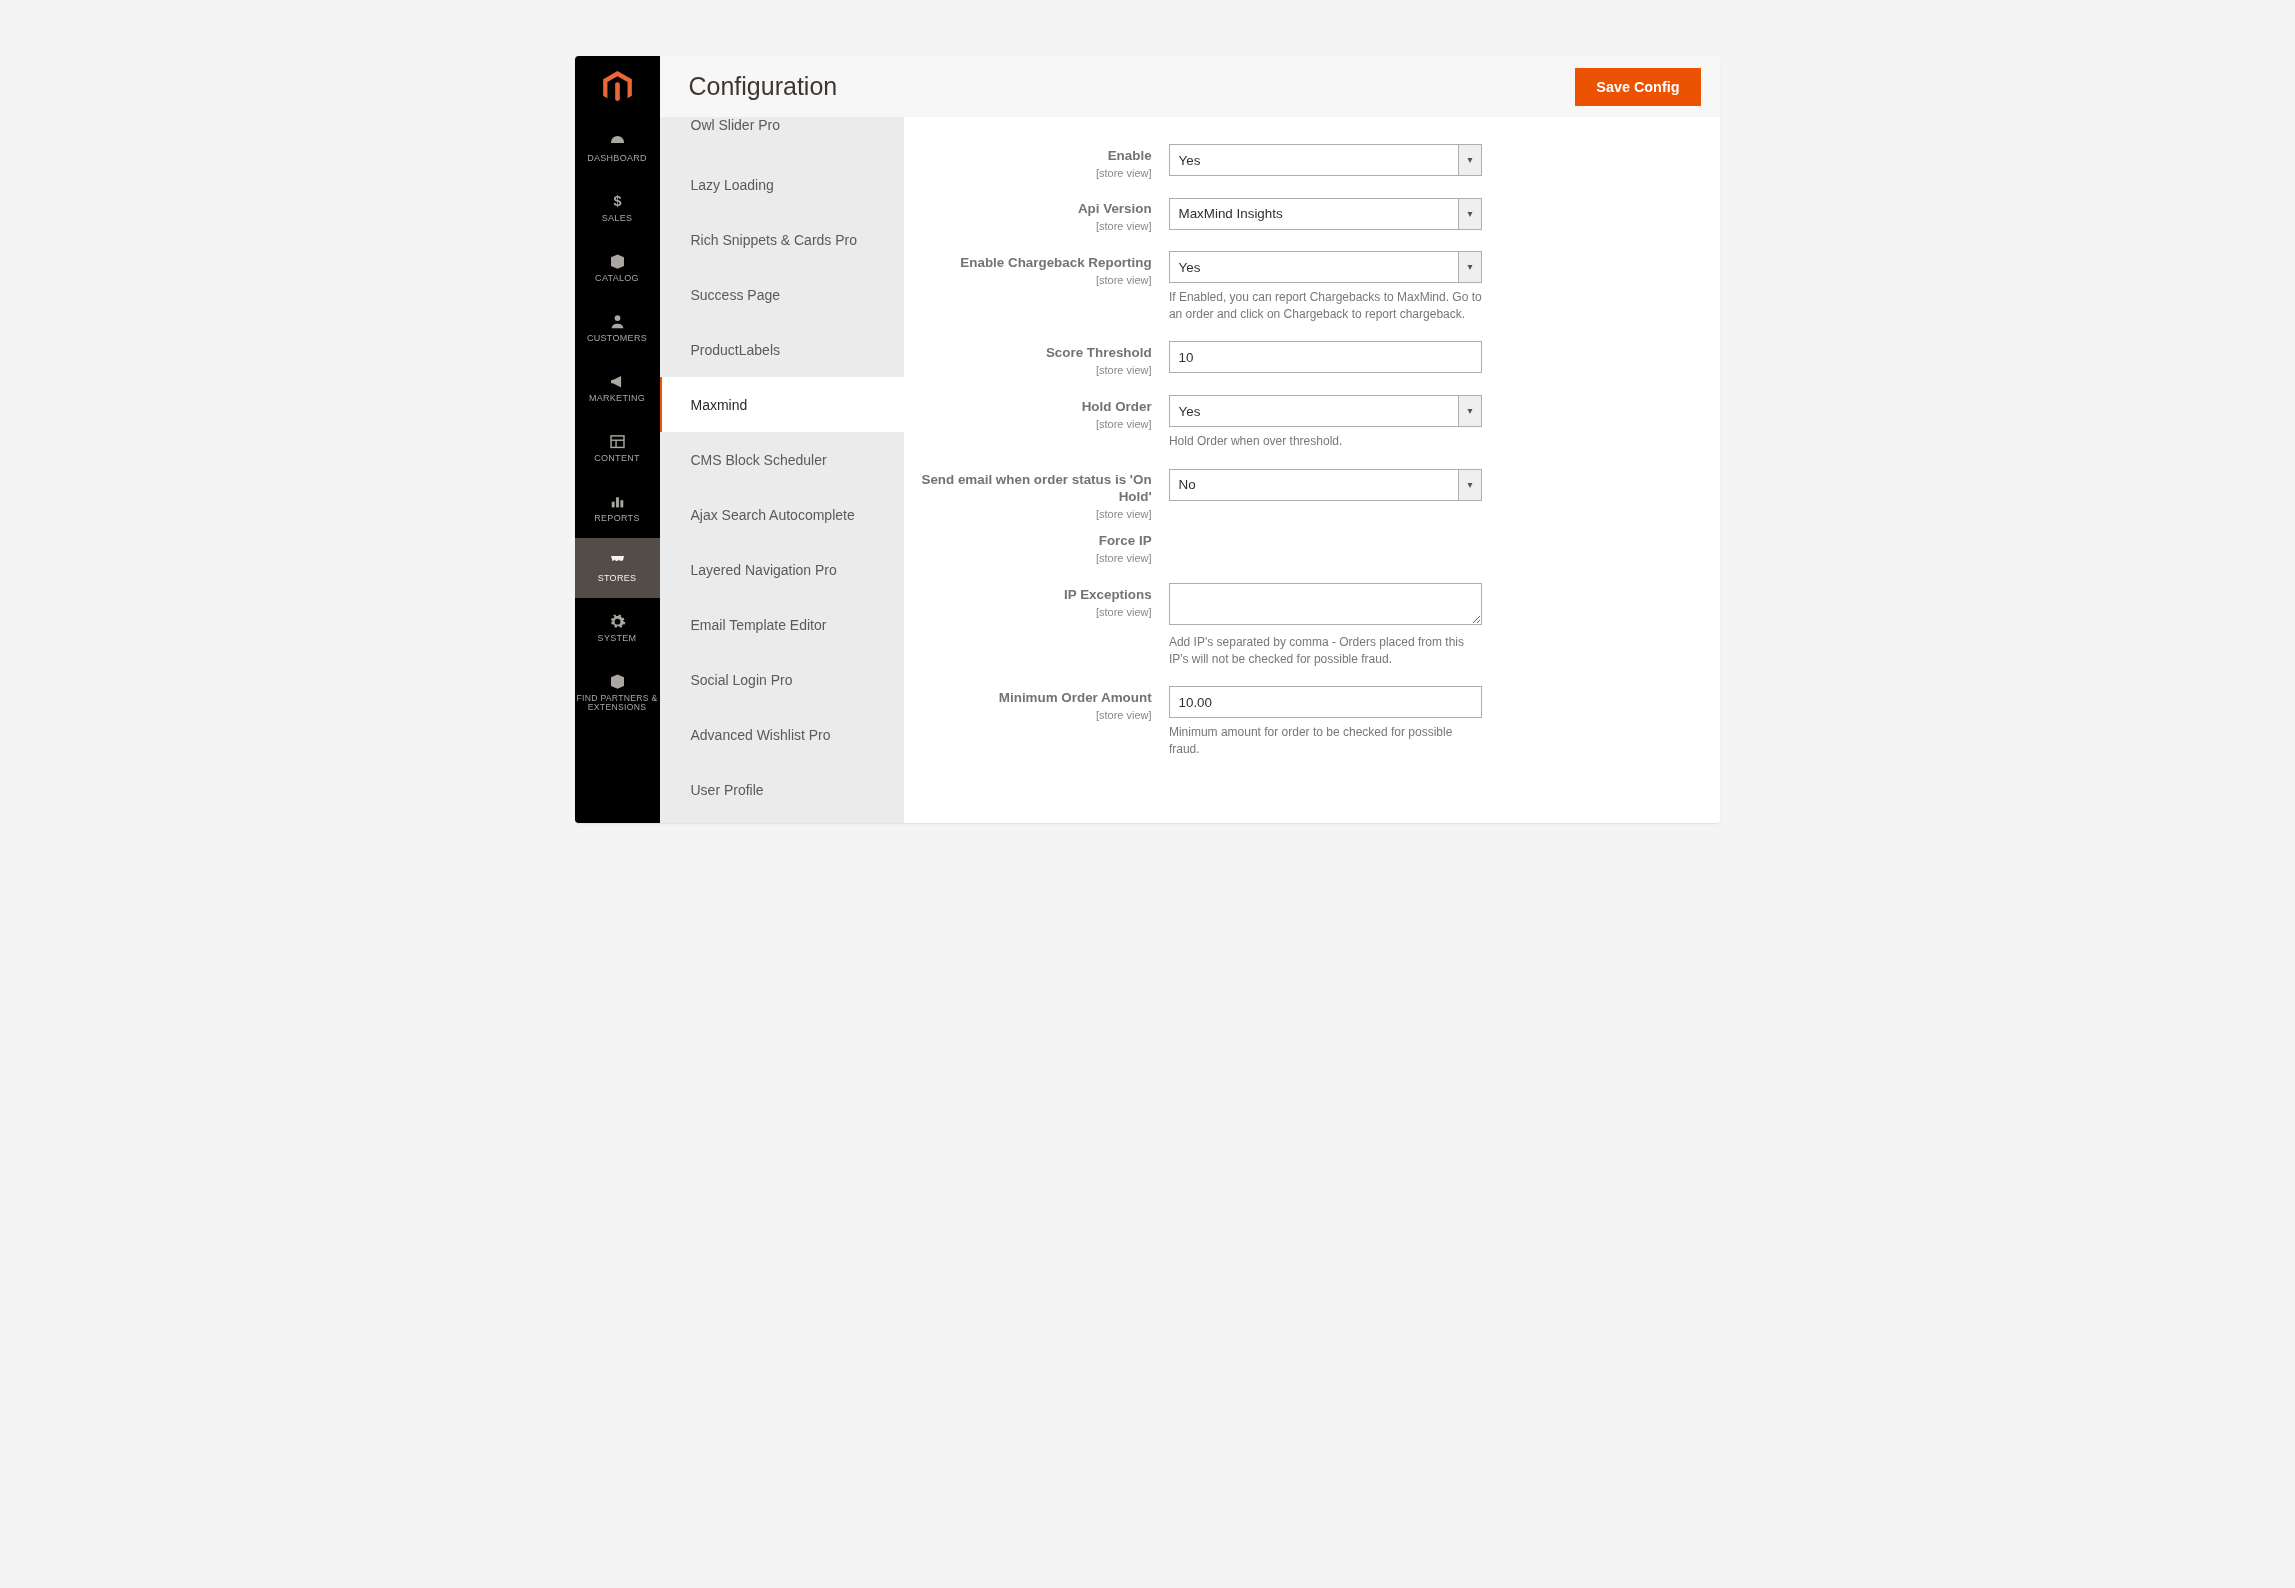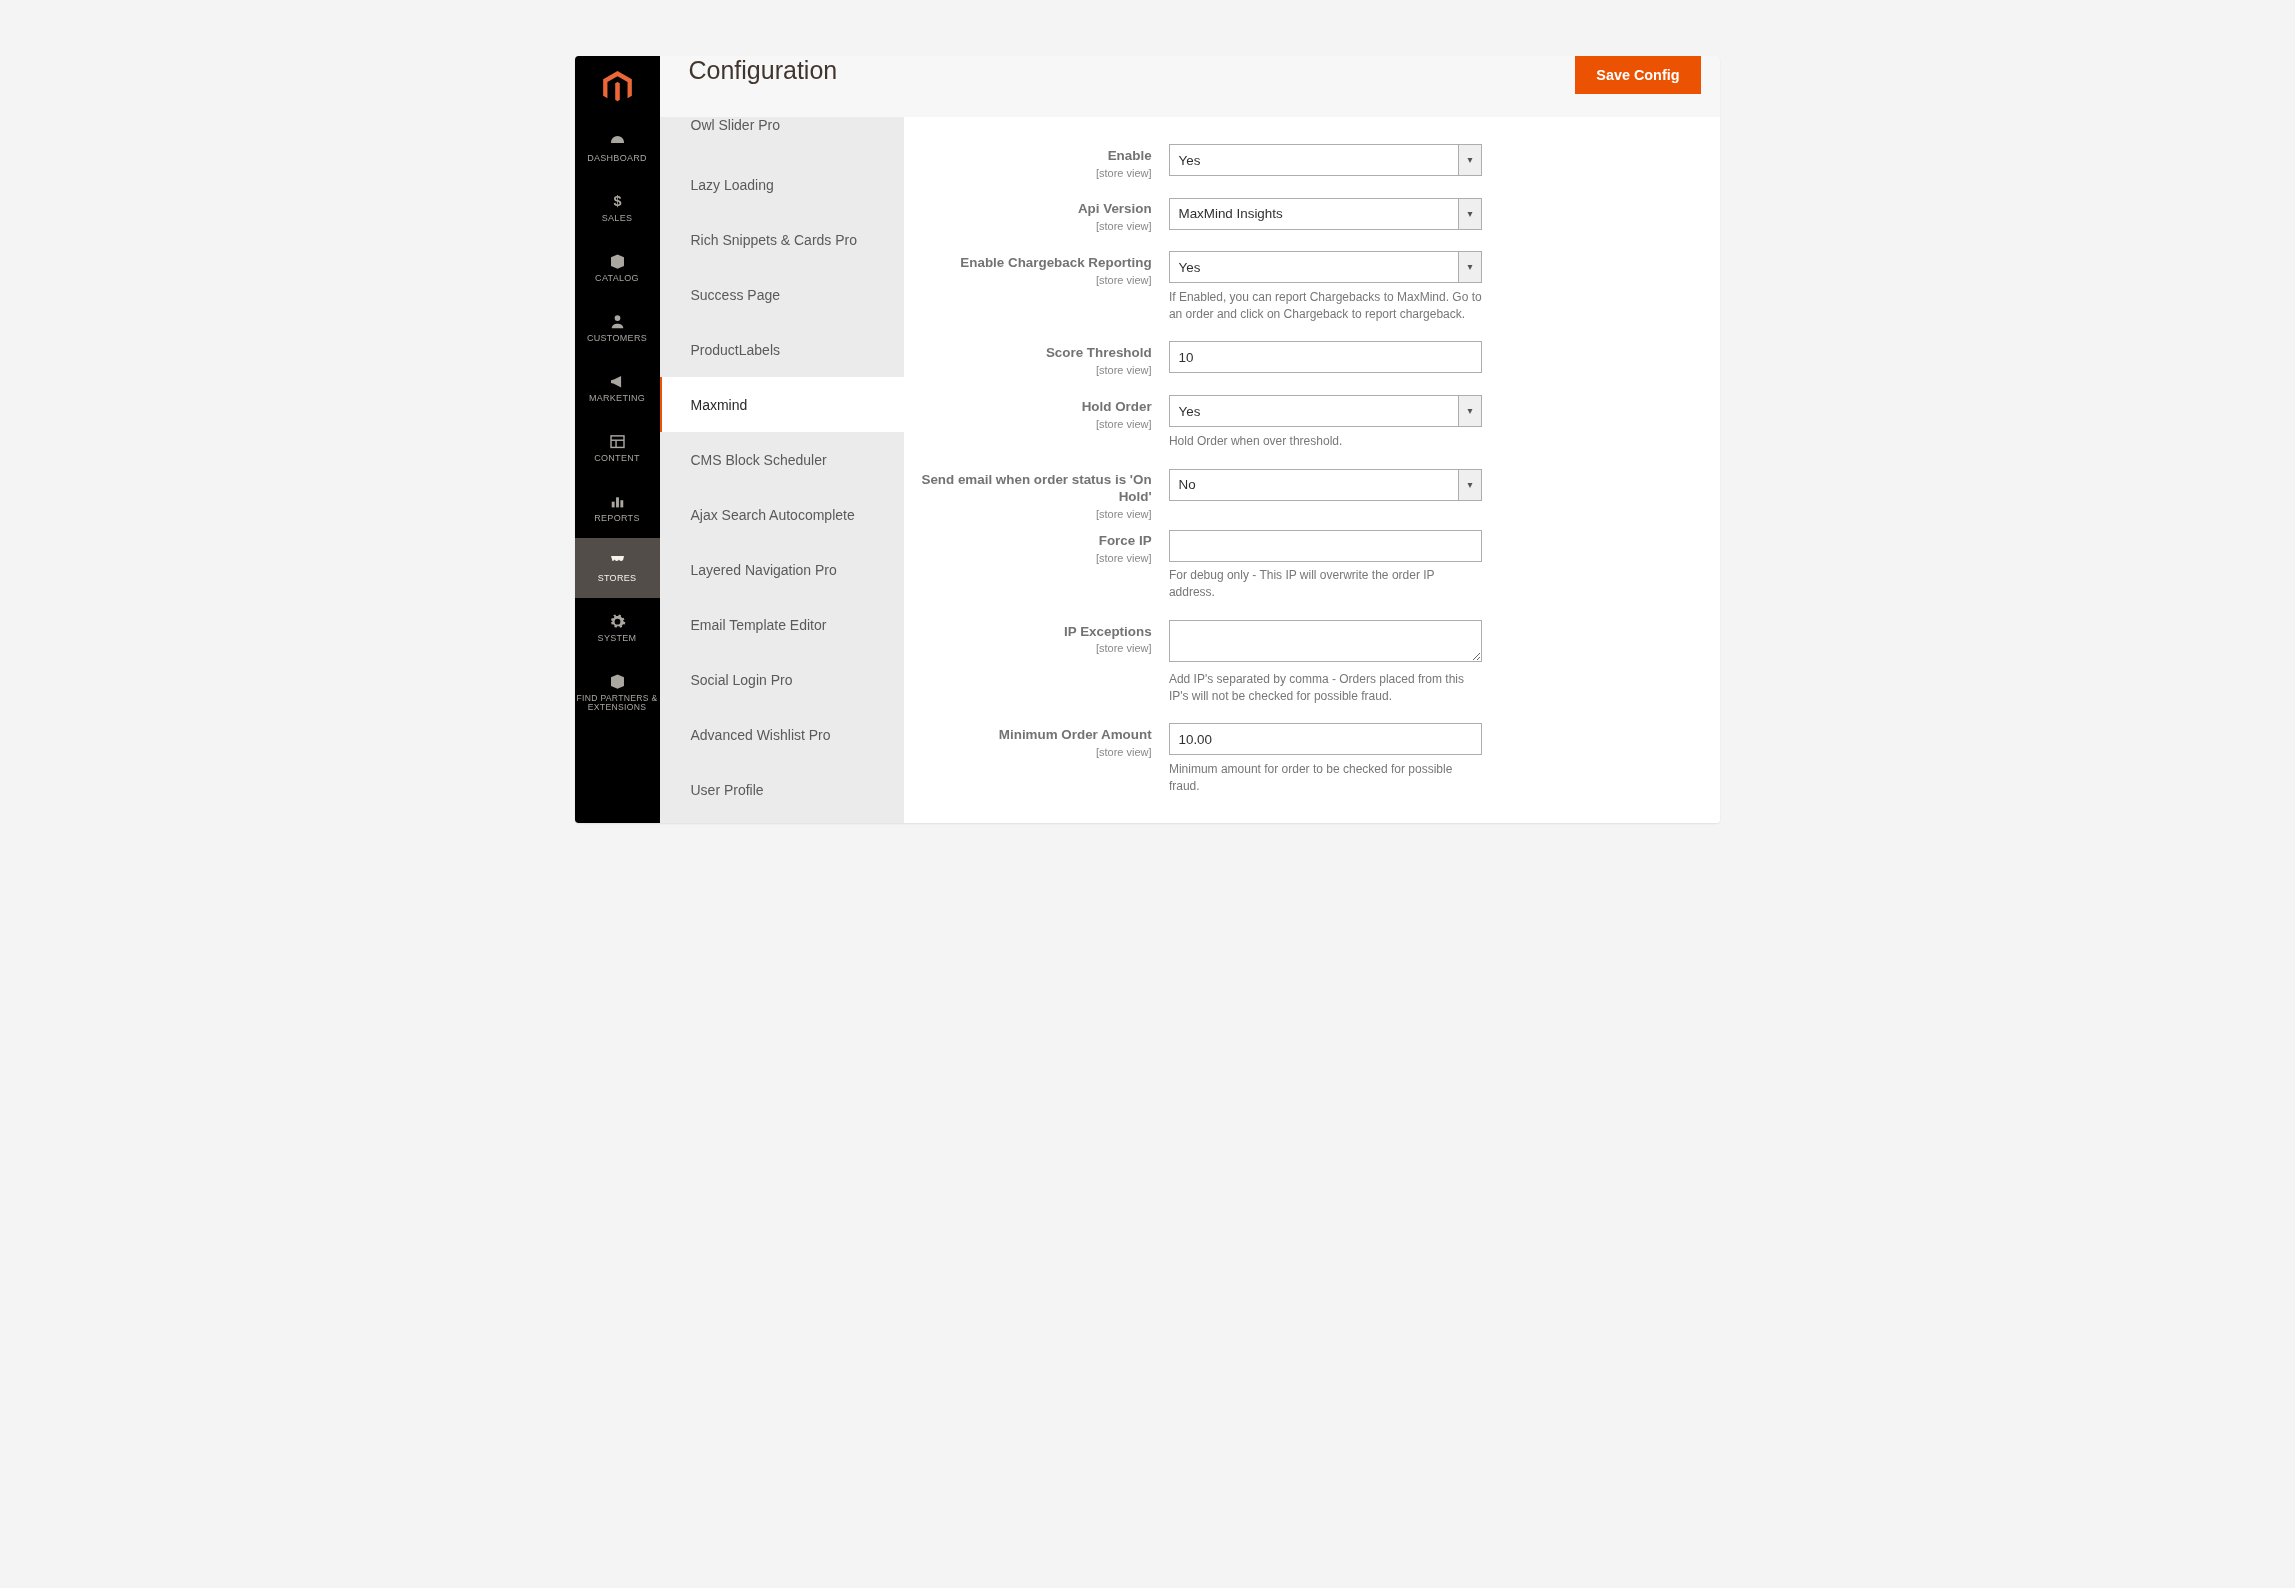--- a/index.html
+++ b/index.html
@@ -11,21 +11,21 @@
   .nav-logo{height:62px;display:flex;align-items:center;justify-content:center;}
   .nav-logo svg{width:29px;height:33px;}
   .nav-item{display:flex;flex-direction:column;align-items:center;justify-content:center;color:#aaa6a0;font-size:9px;letter-spacing:0.3px;height:60px;cursor:pointer;}
   .nav-item.active{background:#524d49;color:#f7f3eb;}
   .nav-item .ico{width:19px;height:17.3px;margin-bottom:3.8px;display:flex;align-items:center;justify-content:center;}
   .nav-item .ico svg{width:19px;height:17.3px;fill:#aaa6a0;}
   .nav-item.active .ico svg{fill:#f7f3eb;}
   .nav-item .lbl{text-align:center;line-height:1.1;}
   
   .main{flex:1;display:flex;flex-direction:column;min-width:0;}
-  .page-head{height:61px;display:flex;align-items:flex-start;justify-content:space-between;padding:0 19px 0 29px;}
+  .page-head{height:61px;display:flex;align-items:center;justify-content:space-between;padding:0 19px 0 29px;}
   .page-title{font-size:25px;color:#41362f;font-weight:400;}
   .save-btn{background:#eb5202;color:#fff;border:none;height:38px;padding:0 21px;font-size:14.4px;font-weight:600;cursor:pointer;}
   .cols{flex:1;display:flex;min-height:0;}
   
   .sec-nav{width:244px;background:#ebebeb;flex-shrink:0;overflow:hidden;}
   .sec-item{height:55px;display:flex;align-items:center;padding-left:29px;color:#5a5a5a;font-size:14px;cursor:pointer;border-left:2.9px solid transparent;}
   .sec-item.active{background:#fff;border-left:2.9px solid #eb5202;color:#292929;font-weight:400;}
   .sec-item:first-child{height:40px;align-items:flex-start;padding-top:0;}
   
   .form-area{flex:1;background:#fff;overflow:hidden;padding:27px 15.4px 0 15.4px;}
@@ -223,24 +223,20 @@
             <div class="ctrl-cell">
                 <div class="select">
                   <span>No</span>
                   <span class="car">▼</span>
                 </div>
               </div>
           </div>
 
           <div class="row tight">
             <div class="lbl-cell"><span class="flabel">Force IP</span><span class="scope">[store view]</span></div>
-            <div class="ctrl-cell">
-              <input class="text" value="" style="">
-              <div class="help">For debug only - This IP will overwrite the order IP address.</div>
-            </div>
           </div>
 
           <div class="row">
             <div class="lbl-cell"><span class="flabel">IP Exceptions</span><span class="scope">[store view]</span></div>
             <div class="ctrl-cell">
               <textarea class="textarea" style=""></textarea>
               <div class="help">Add IP's separated by comma - Orders placed from this IP's will not be checked for possible fraud.</div>
             </div>
           </div>
 

